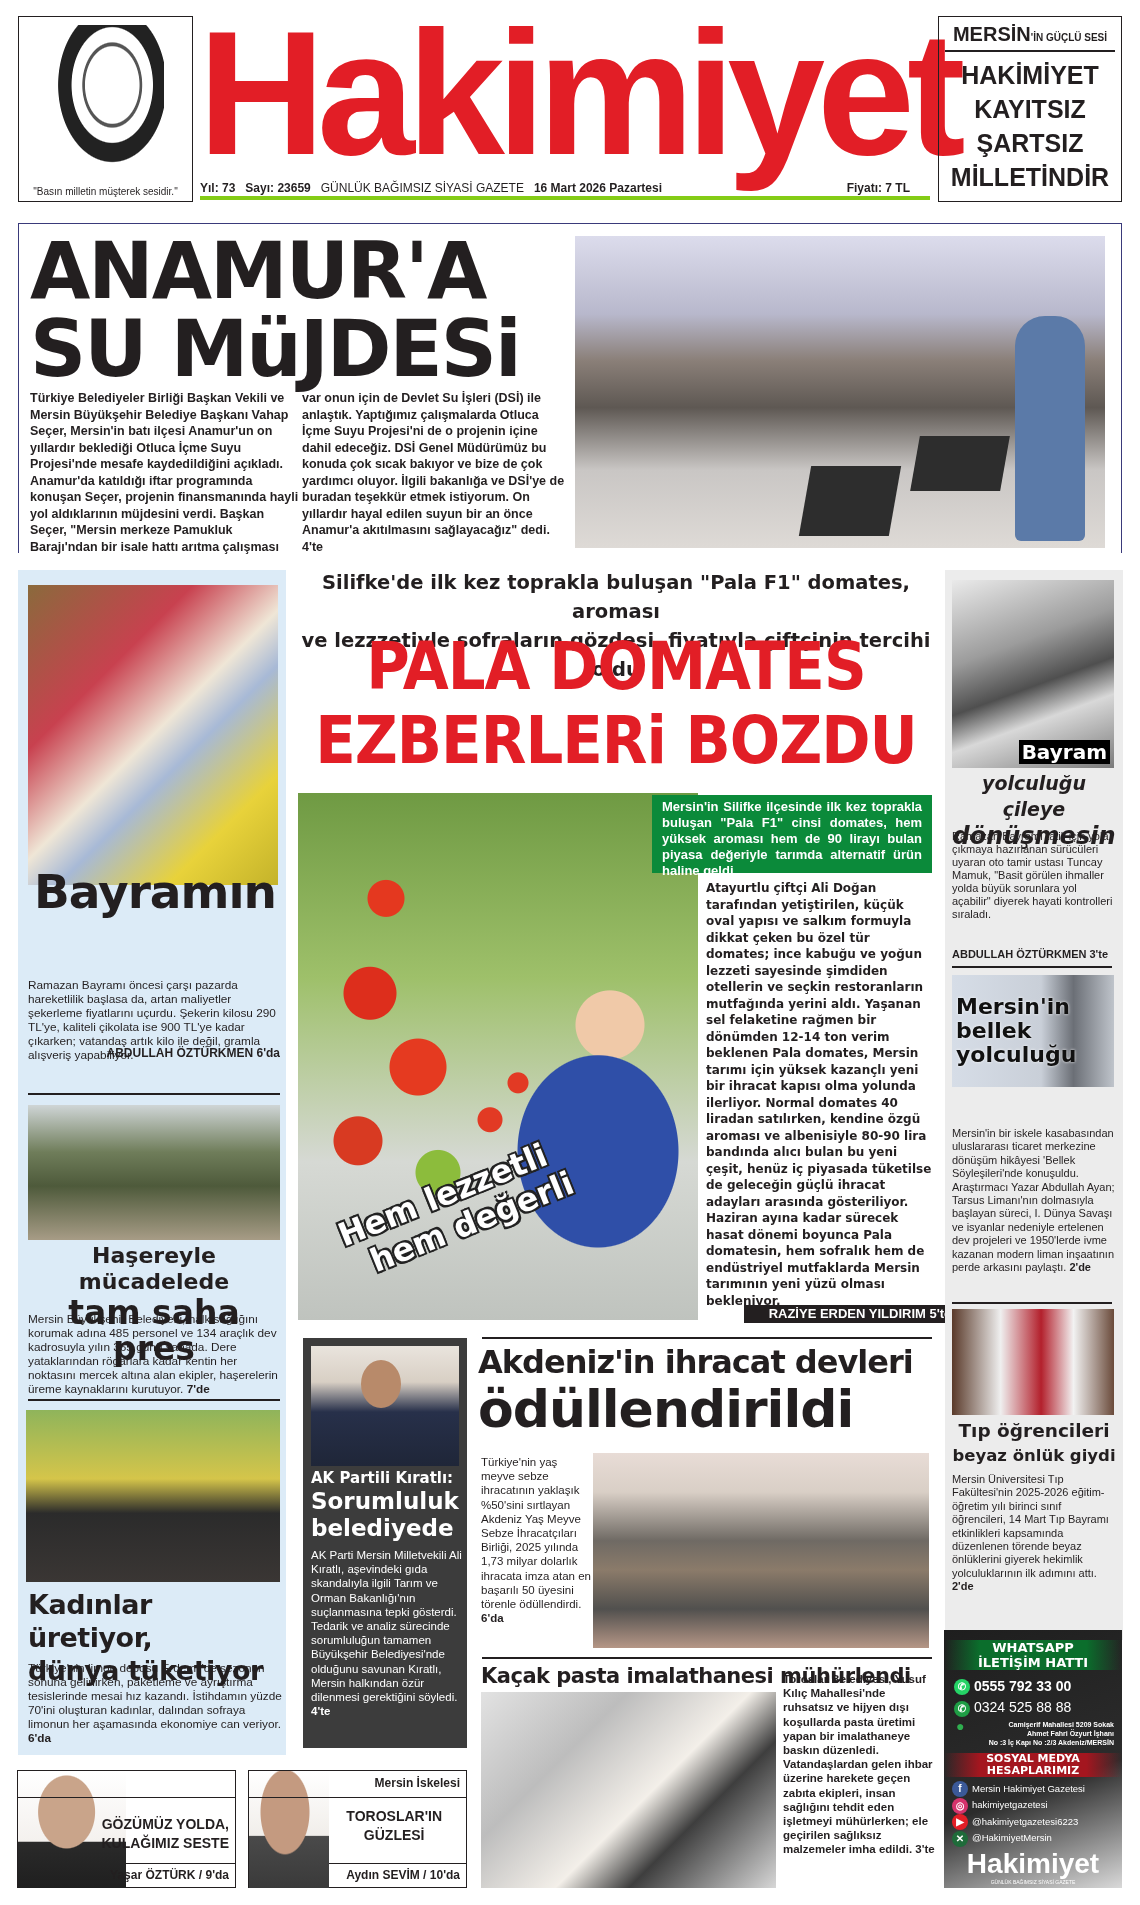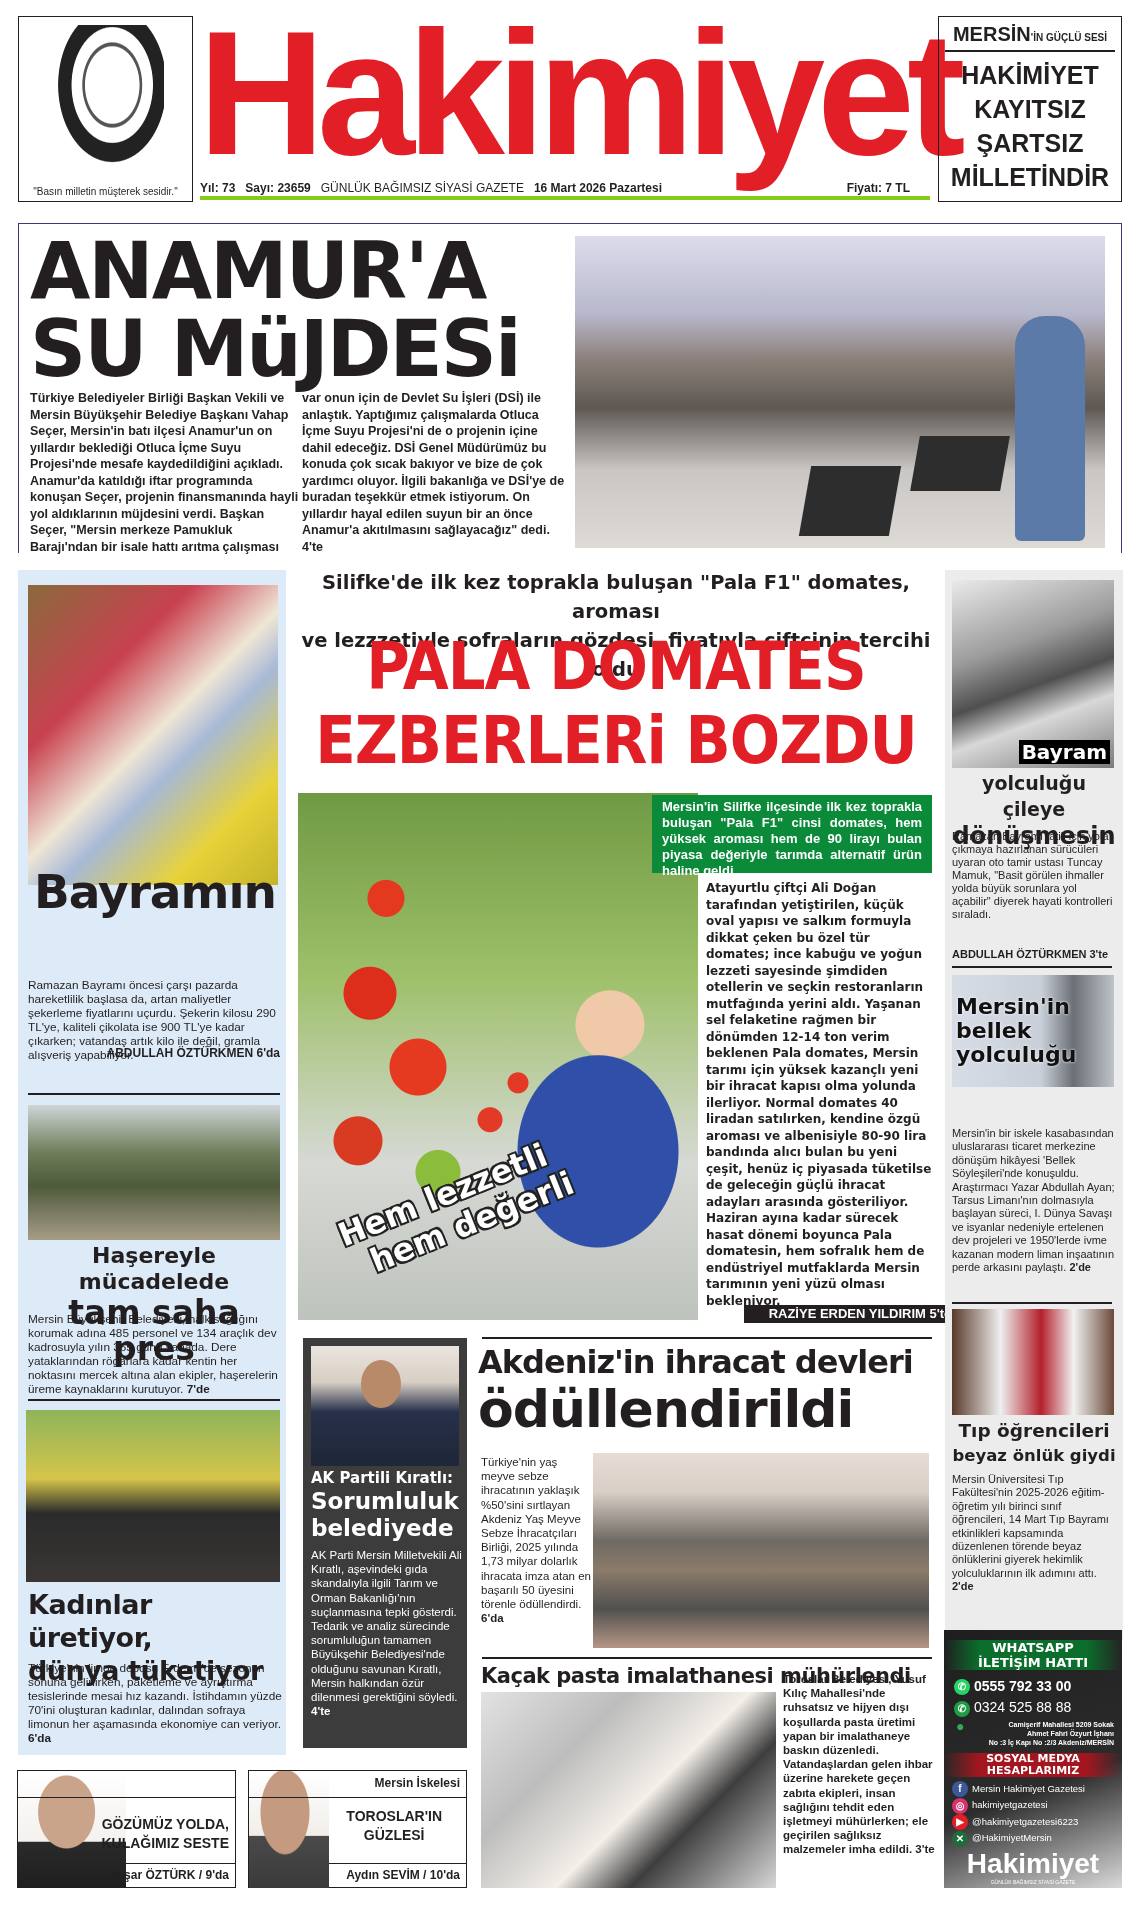--- a/index.html
+++ b/index.html
@@ -143,21 +143,21 @@
 </div>
 <div class="abs green-box cond" style="left:652px; top:795px; width:280px; height:78px;">Mersin'in Silifke ilçesinde ilk kez toprakla buluşan "Pala F1" cinsi domates, hem yüksek aroması hem de 90 lirayı bulan piyasa değeriyle tarımda alternatif ürün haline geldi.</div>
 <div class="abs heavy" style="left:706px; top:880px; width:228px; font-size:12px; line-height:16.5px; color:#231f20;">Atayurtlu çiftçi Ali Doğan tarafından yetiştirilen, küçük oval yapısı ve salkım formuyla dikkat çeken bu özel tür domates; ince kabuğu ve yoğun lezzeti sayesinde şimdiden otellerin ve seçkin restoranların mutfağında yerini aldı. Yaşanan sel felaketine rağmen bir dönümden 12-14 ton verim beklenen Pala domates, Mersin tarımı için yüksek kazançlı yeni bir ihracat kapısı olma yolunda ilerliyor. Normal domates 40 liradan satılırken, kendine özgü aroması ve albenisiyle 80-90 lira bandında alıcı bulan bu yeni çeşit, henüz iç piyasada tüketilse de geleceğin güçlü ihracat adayları arasında gösteriliyor. Haziran ayına kadar sürecek hasat dönemi boyunca Pala domatesin, hem sofralık hem de endüstriyel mutfaklarda Mersin tarımının yeni yüzü olması bekleniyor.</div>
 <div class="abs black-bar" style="left:700px; top:1305px; width:232px; height:18px; line-height:18px;margin-left:44px;">RAZİYE ERDEN YILDIRIM 5'te</div>
 
 <div class="abs right-col" style="left:945px; top:570px; width:178px; height:1070px;"></div>
 
 <div class="photo" style="left:952px; top:580px; width:162px; height:188px; background:linear-gradient(160deg,#eaeaea 0%,#9c9c9c 35%,#4f4f4f 55%,#d8d8d8 70%,#7a7a7a 100%);">
   <div class="heavy" style="position:absolute; right:4px; bottom:4px; background:#000; color:#fff; font-size:20px; padding:0 3px;">Bayram</div>
 </div>
-<div class="abs heavy" style="left:950px; top:770px; width:168px; text-align:center;">
+<div class="abs heavy" style="left:950px; top:770px; width:168px; text-align:center;font-style:italic;">
   <div style="font-size:19px; line-height:26px;">yolculuğu çileye</div>
   <div style="font-size:24px; line-height:28px;">dönüşmesin</div>
 </div>
 <div class="abs body-sm" style="left:952px; top:830px; width:164px; font-size:11px; line-height:13px;">Ramazan Bayramı tatili için yola çıkmaya hazırlanan sürücüleri uyaran oto tamir ustası Tuncay Mamuk, "Basit görülen ihmaller yolda büyük sorunlara yol açabilir" diyerek hayati kontrolleri sıraladı.</div>
 <div class="abs byline" style="left:952px; top:948px; width:164px; font-size:11px;">ABDULLAH ÖZTÜRKMEN 3'te</div>
 <div class="rule" style="left:952px; top:966px; width:160px;"></div>
 
 <div class="photo" style="left:952px; top:975px; width:162px; height:112px; background:linear-gradient(90deg,#d6dde7 0%,#c9cfd8 55%,#6b6f76 75%,#bfc4cb 100%);">
   <div class="heavy" style="position:absolute; left:4px; top:20px; font-size:22px; line-height:24px; color:#111; text-shadow:0 0 3px #fff;">
     <div>Mersin'in</div>

